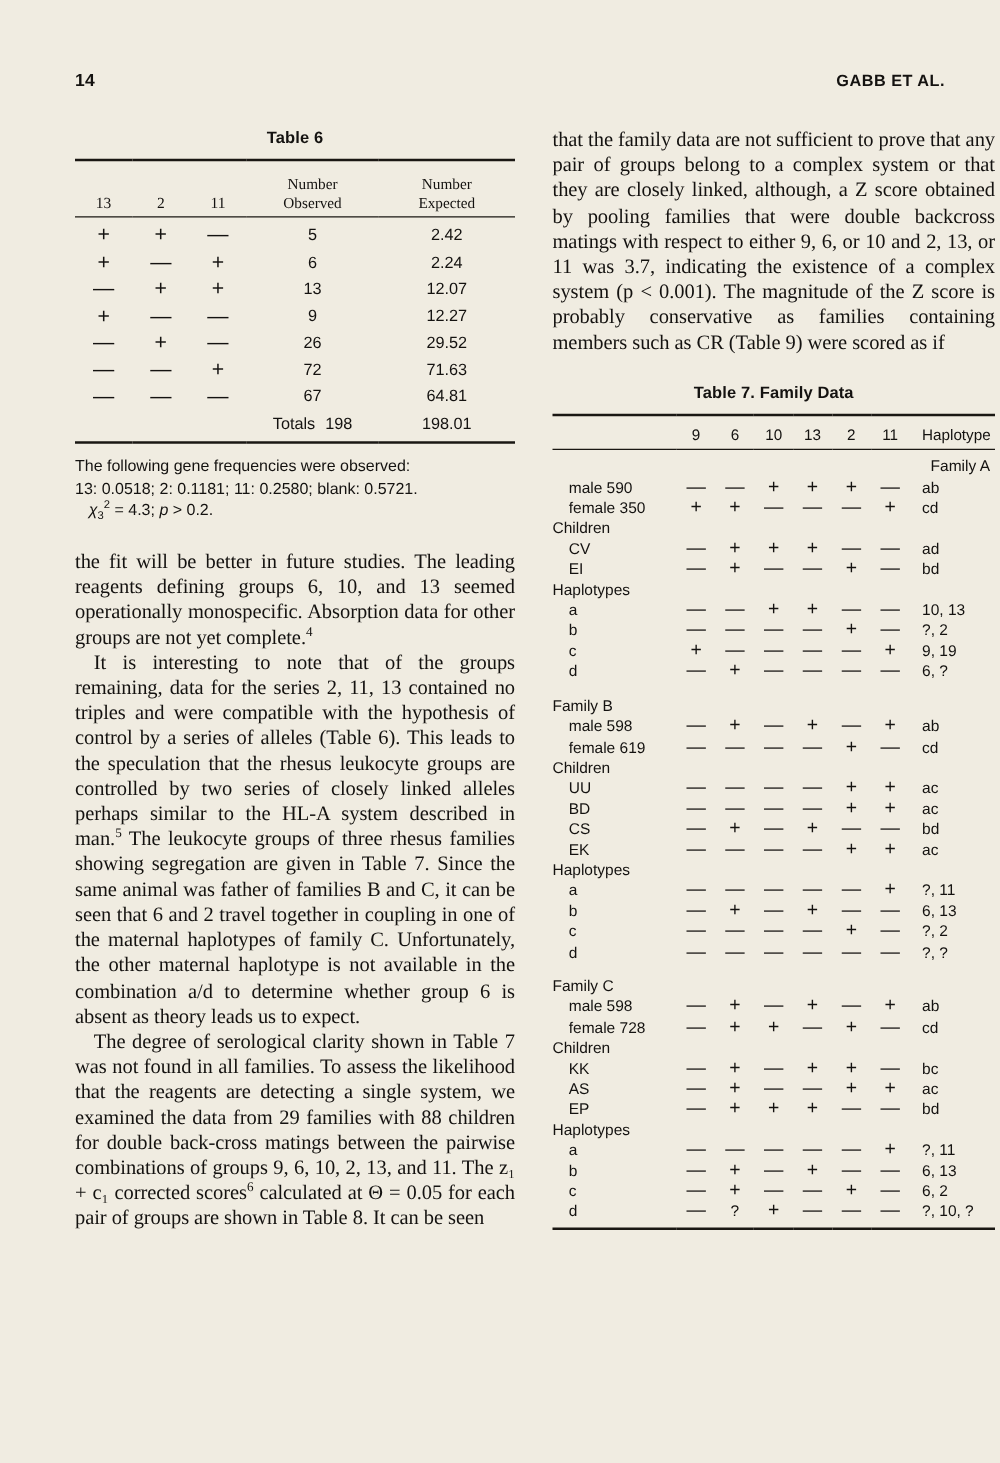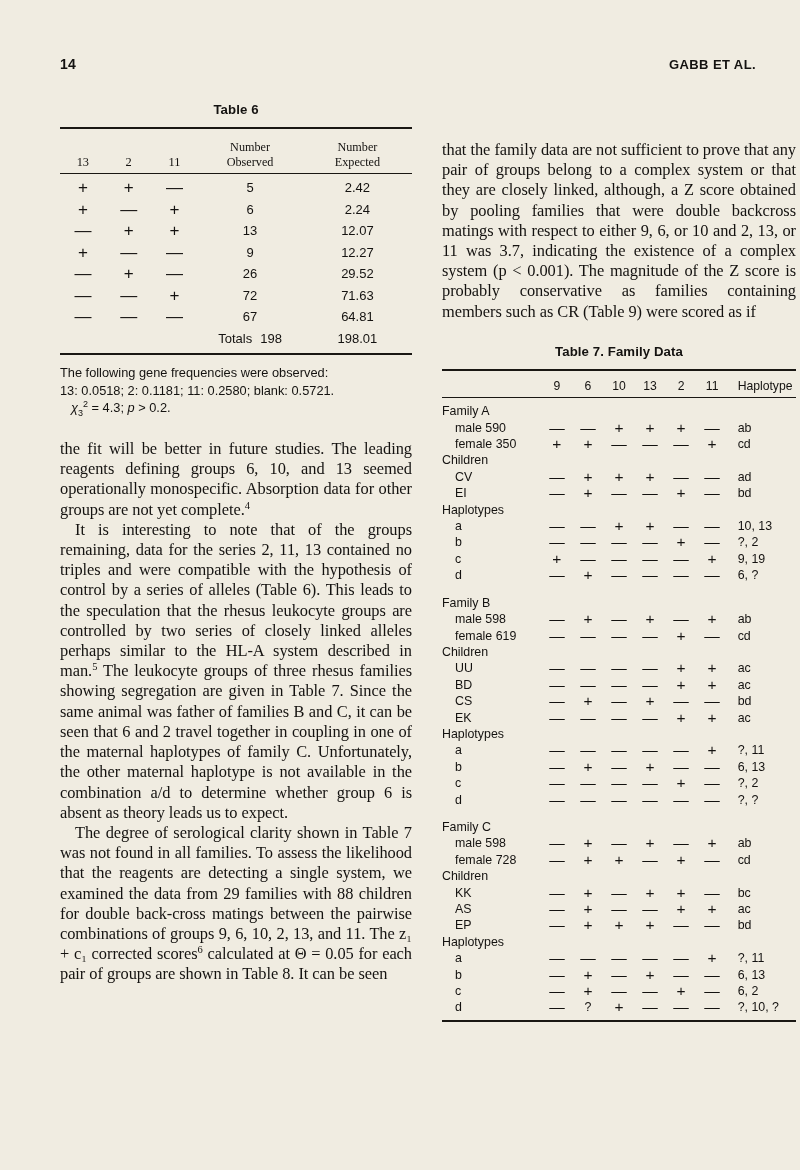--- a/index.html
+++ b/index.html
@@ -37,21 +37,21 @@
   }
   .runhead .folio { font-size: 14px; }
   .runhead .authors { font-size: 13px; letter-spacing: .4px; }
 
   
   .cols {
     display: flex;
     gap: 30px;
   }
   .col-left { width: 352px; flex: 0 0 352px; }
-  .col-right { width: 354px; flex: 0 0 354px; margin-top: 38px; }
+  .col-right { width: 354px; flex: 0 0 354px; }
 
   
   p.body {
     margin: 0;
     font-size: 16.4px;
     line-height: 20.2px;
     text-align: justify;
     text-justify: inter-word;
     hyphens: manual;
     letter-spacing: -0.05px;
@@ -117,21 +117,21 @@
   .t7 .mark {
     text-align: center;
     font-size: 15.5px;
     line-height: 16.4px;
   }
   .t7 .mark.q { font-size: 12.4px; }
   .t7 .hap { text-align: left; padding-left: 10px; white-space: nowrap; font-size: 12.4px; }
   .t7 .colhdr { text-align: center; font-size: 12.2px; padding-bottom: 3px; padding-top: 7px; }
   .t7 .colhdr.hapcol { text-align: left; padding-left: 10px; }
   .t7 .spacer td { height: 11px; line-height: 11px; font-size: 0; }
-  .t7 .firstbody td { padding-top: 5px; }
+  .t7 .firstbody td { padding-top: 5px; text-align: right; }
   .t7 col.cw-lbl { width: 96px; }
   .t7 col.cw-m { width: 30px; }
   .t7 col.cw-hap { width: 66px; }
 </style>
 </head>
 <body>
 
 <div class="page">
 
   <div class="runhead">

